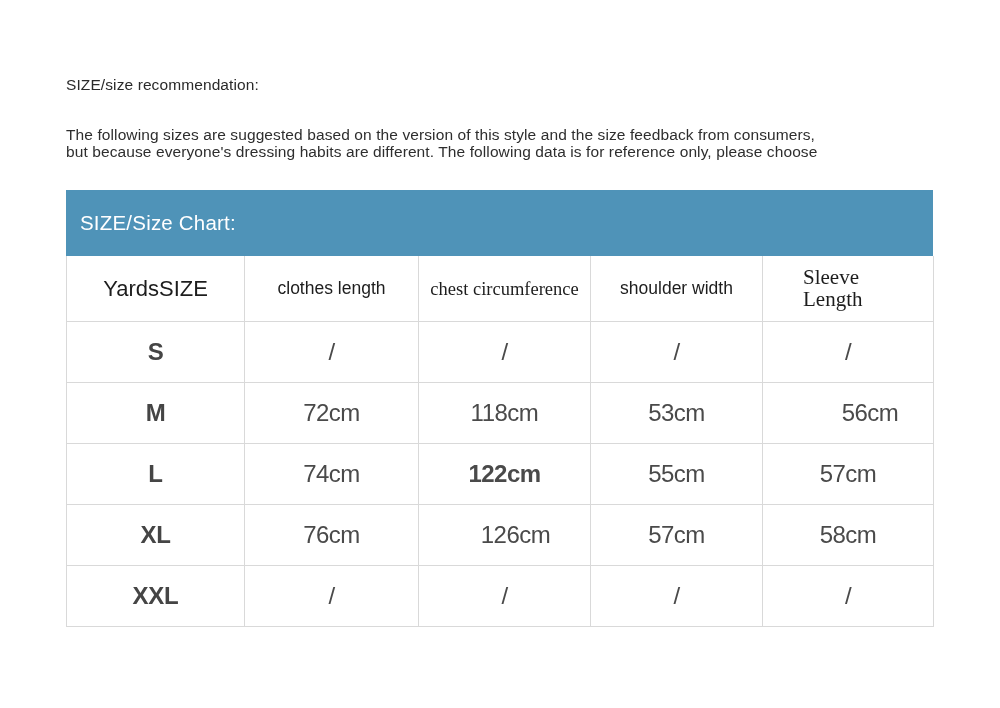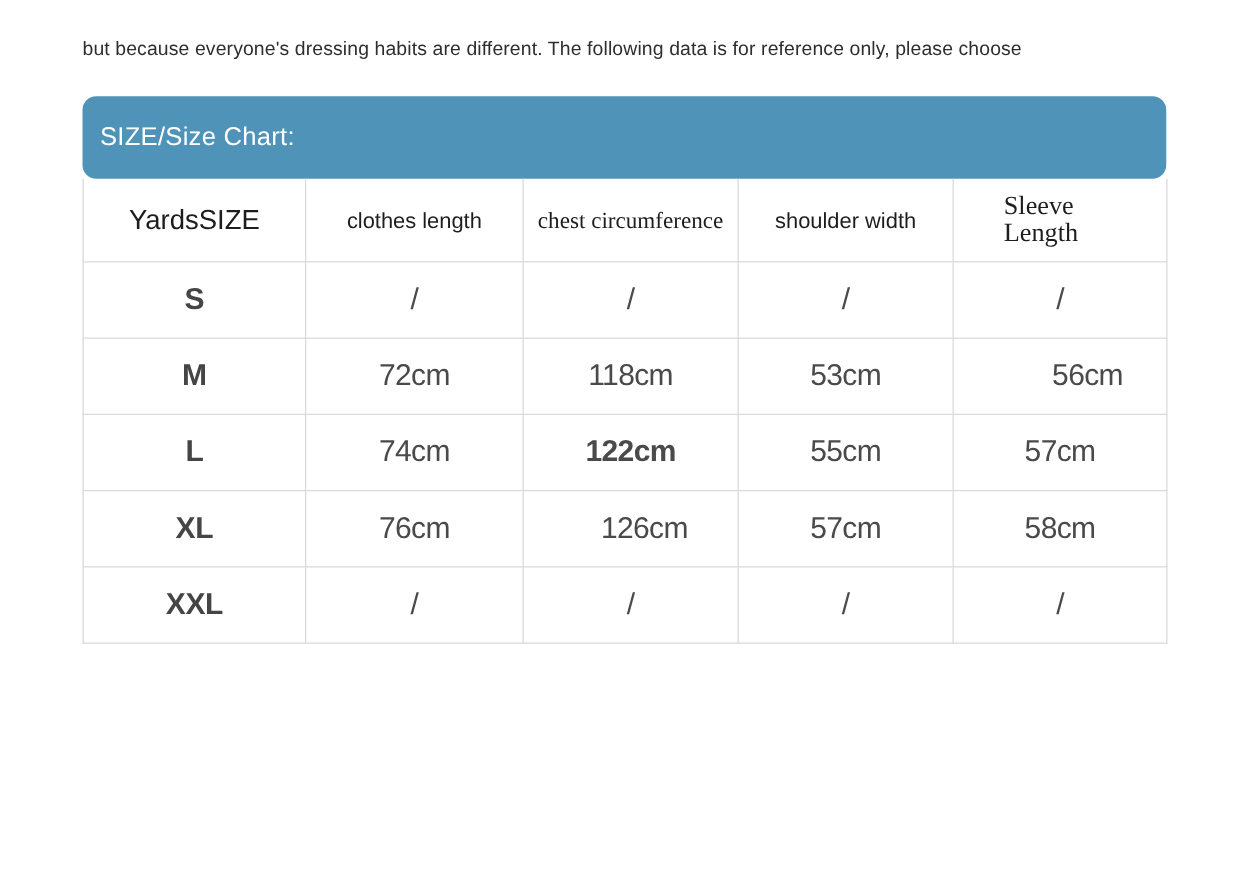--- a/index.html
+++ b/index.html
@@ -38,21 +38,20 @@
   .chart-header {
     margin-top: 29px;
     height: 66px;
     box-sizing: border-box;
     display: flex;
     align-items: center;
     padding-left: 14px;
     color: #ffffff;
     font-size: 20.5px;
     letter-spacing: 0.2px;
-    border-radius: 11px;
   }
   table.size-table {
     border-collapse: collapse;
     table-layout: fixed;
     width: 867px;
   }
   .size-table td {
     border: 1px solid #d9d9d9;
     text-align: center;
     vertical-align: middle;
@@ -92,22 +91,24 @@
     color: #4a4a4a;
     letter-spacing: -0.5px;
   }
 </style>
 </head>
 <body>
 
 <div class="page">
   <div class="content">
 
+    <div class="intro-title">SIZE/size recommendation:</div>
 
     <div class="intro-text">
+      <div>The following sizes are suggested based on the version of this style and the size feedback from consumers,</div>
       <div>but because everyone's dressing habits are different. The following data is for reference only, please choose</div>
     </div>
 
     <div class="chart-header" style="background: rgb(79, 147, 184);">
       <span>SIZE/Size Chart:</span>
     </div>
 
     <table class="size-table">
       <colgroup>
         <col style="width:178px">

